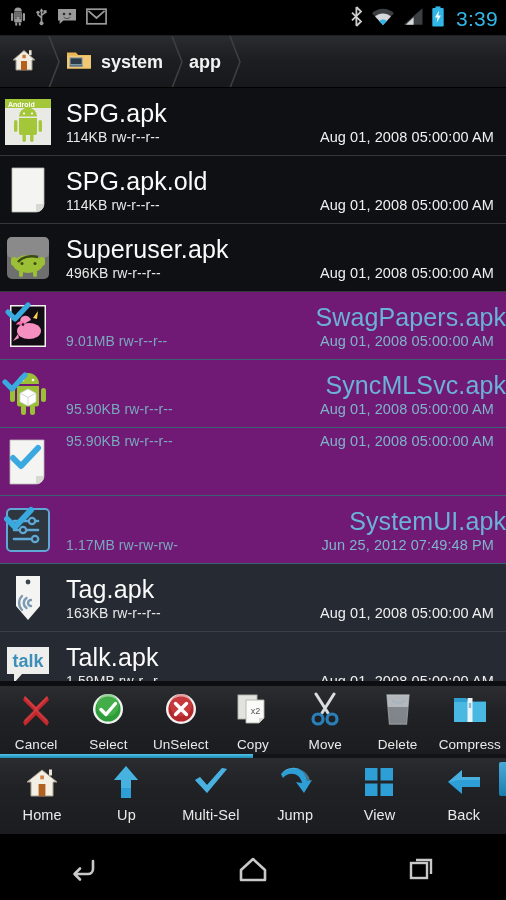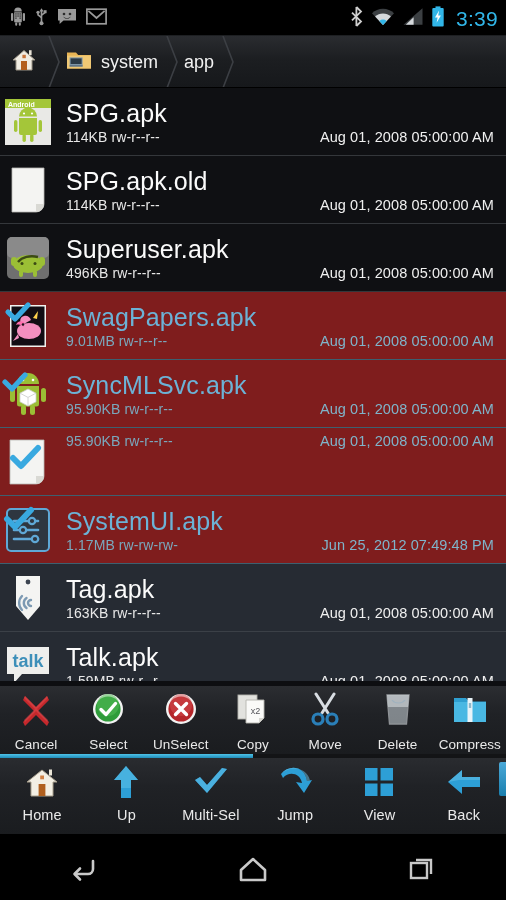--- a/index.html
+++ b/index.html
@@ -36,20 +36,21 @@
     display:flex; align-items:center;
   }
   .crumbbar:after{
     content:""; position:absolute; left:0; right:0; bottom:0; height:1px;
     background:#000;
   }
   .crumb {
     position:relative; height:52px; display:flex; align-items:center;
     padding:0 14px 0 12px; color:#f2f2f2; font-size:18px;
     white-space:nowrap;
+    font-weight:bold;
   }
   .crumb .sep {
     position:absolute; right:-7px; top:0; width:14px; height:52px;
     pointer-events:none;
   }
   .crumb-home { padding-left:10px; padding-right:16px; }
   .crumb-label { margin-left:9px; }
 
   
   .filelist { position:absolute; top:88px; left:0; right:0; bottom:219px; overflow:hidden; }
@@ -57,21 +58,21 @@
     position:relative; height:68px; display:flex; align-items:center;
     padding-left:0;
   }
   .row:after{
     content:""; position:absolute; left:0; right:0; bottom:0; height:1px;
   }
   .row.dark  { background:#0f1013; }
   .row.dark:after { background:#34373b; }
   .row.slate { background:#262b33; }
   .row.slate:after { background:#3b4047; }
-  .row.sel   { background:#7f1d1d; }
+  .row.sel   { background:#701a75;text-align:right; }
   .row.sel:after { background:#3d6070; }
 
   .ic-wrap {
     width:56px; height:56px; flex:0 0 56px;
     display:flex; align-items:center; justify-content:center;
     position:relative;
   }
   .ic-wrap svg { display:block; }
 
   .meta { flex:1 1 auto; min-width:0; padding-left:10px; position:relative; height:56px; }

